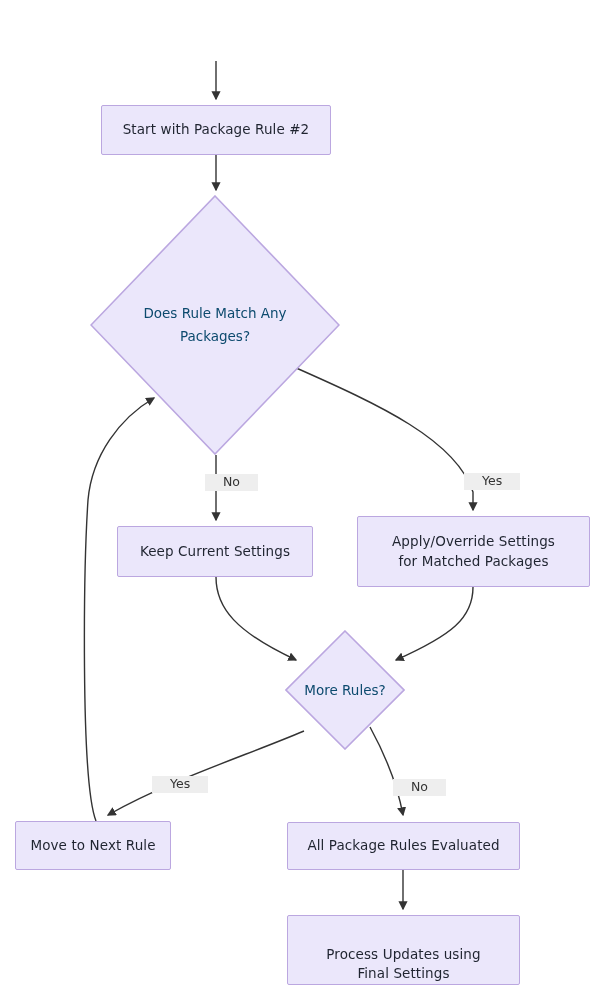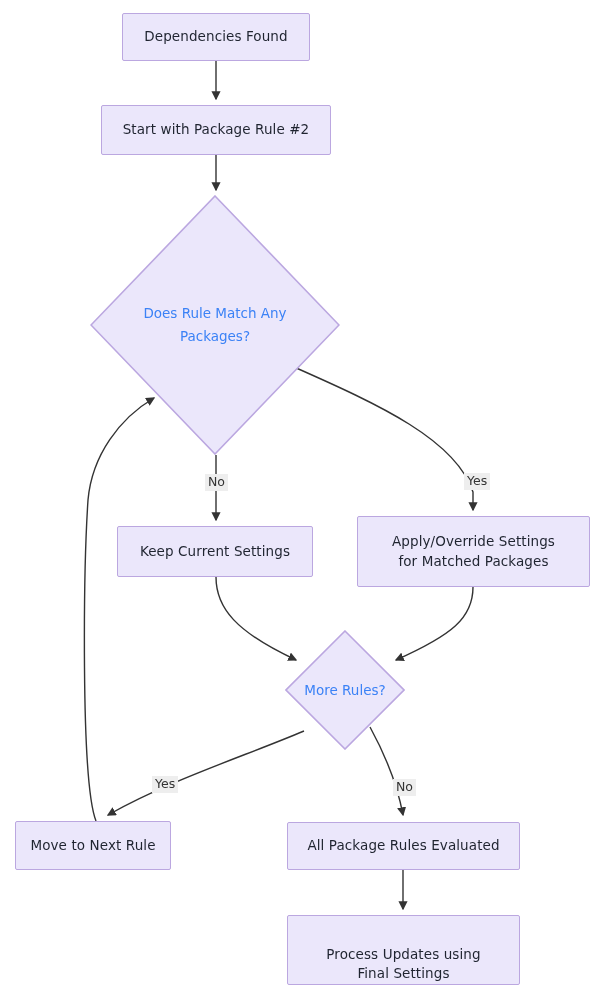--- a/index.html
+++ b/index.html
@@ -52,33 +52,33 @@
   .diamond-shape {
     position: absolute;
     left: 0; top: 0;
     width: 100%;
     height: 100%;
   }
   .diamond-label {
     position: relative;
     z-index: 2;
     text-align: center;
-    color: #3b82f6;
+    color: #0c4a6e;
     font-size: 13.5px;
     line-height: 1.7;
     white-space: pre-line;
     pointer-events: none;
   }
   .edge-label {
     position: absolute;
     background: #eeeeee;
     color: #333333;
     font-size: 12.5px;
     line-height: 1;
-    padding: 2px 3px;
+    padding: 2px 18px;
     white-space: nowrap;
   }
 </style>
 </head>
 <body>
 
 <div id="canvas">
 
   <svg class="edges" viewBox="0 0 607 997" width="607" height="997" xmlns="http://www.w3.org/2000/svg">
     <defs>
@@ -101,23 +101,20 @@
 
     <path d="M 304 731 C 245 756, 170 780, 108 815" fill="none" stroke="#333333" stroke-width="1.4" marker-end="url(#arrow)"></path>
 
     <path d="M 370 727 C 388 760, 398 788, 403 815" fill="none" stroke="#333333" stroke-width="1.4" marker-end="url(#arrow)"></path>
 
     <path d="M 96 821 C 80 780, 84 560, 88 500 C 92 455, 120 418, 154 398" fill="none" stroke="#333333" stroke-width="1.4" marker-end="url(#arrow)"></path>
 
     <path d="M 403 870 L 403 909" fill="none" stroke="#333333" stroke-width="1.4" marker-end="url(#arrow)"></path>
   </svg>
 
-  <div class="node" style="left:122px; top:13px; width:188px; height:48px;">
-    <span>Dependencies Found</span>
-  </div>
 
   <div class="node" style="left:101px; top:105px; width:230px; height:50px;">
     <span>Start with Package Rule #2</span>
   </div>
 
   <div class="diamond-wrap" style="left:90px; top:195px; width:250px; height:260px;">
     <svg class="diamond-shape" viewBox="0 0 250 260" preserveAspectRatio="none">
       <polygon points="125,1 249,130 125,259 1,130" fill="#ebe7fb" stroke="#bba7e0" stroke-width="1.6"></polygon>
     </svg>
     <span class="diamond-label">Does Rule Match Any

